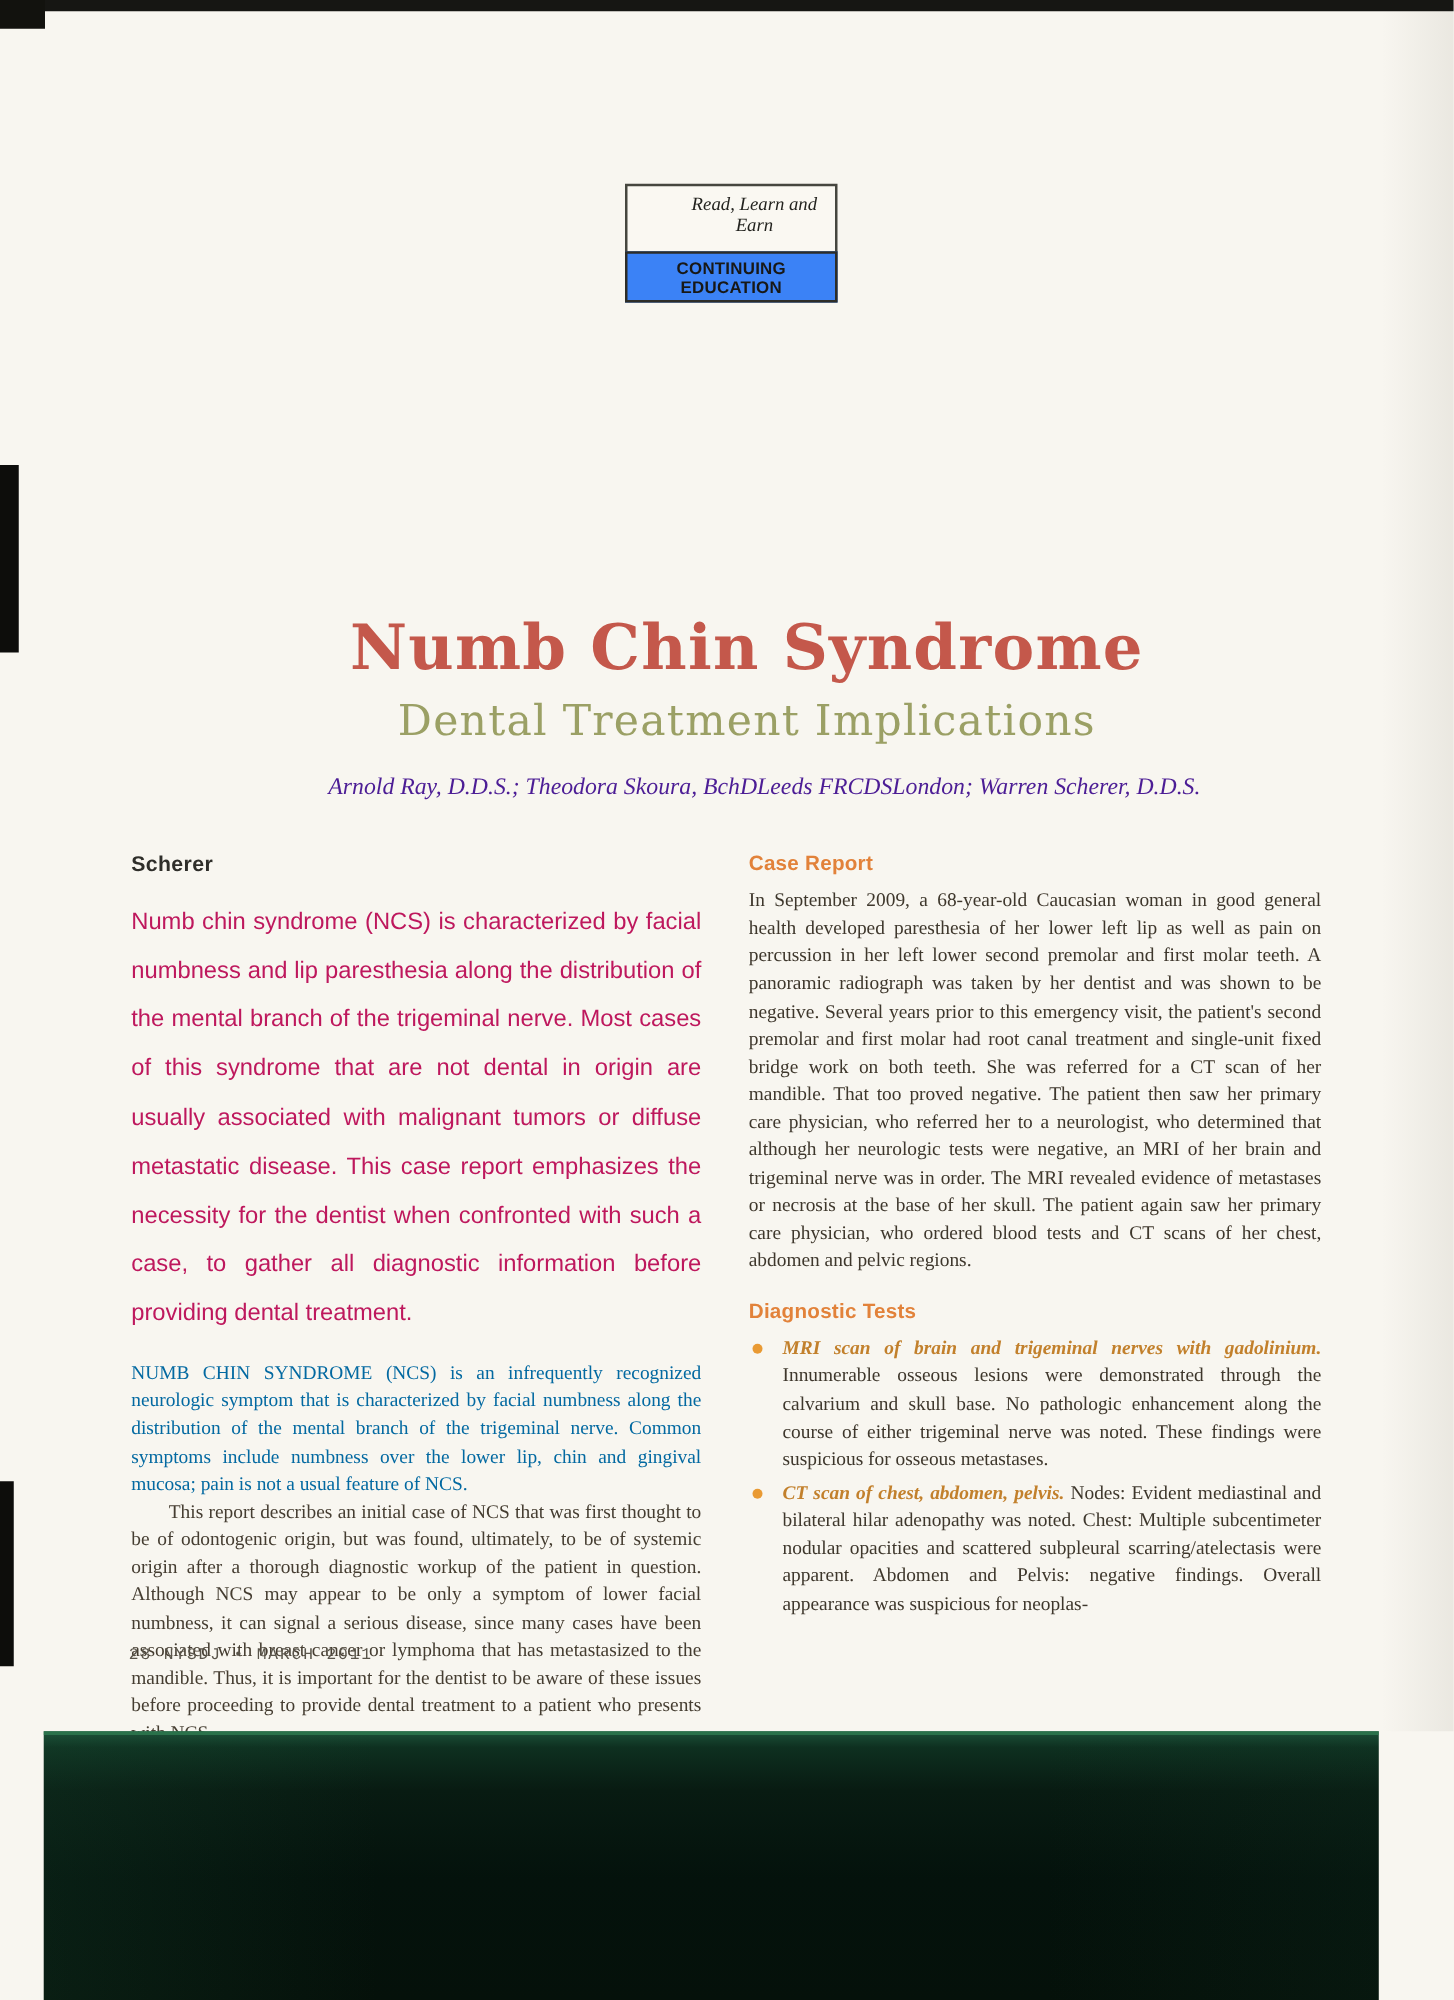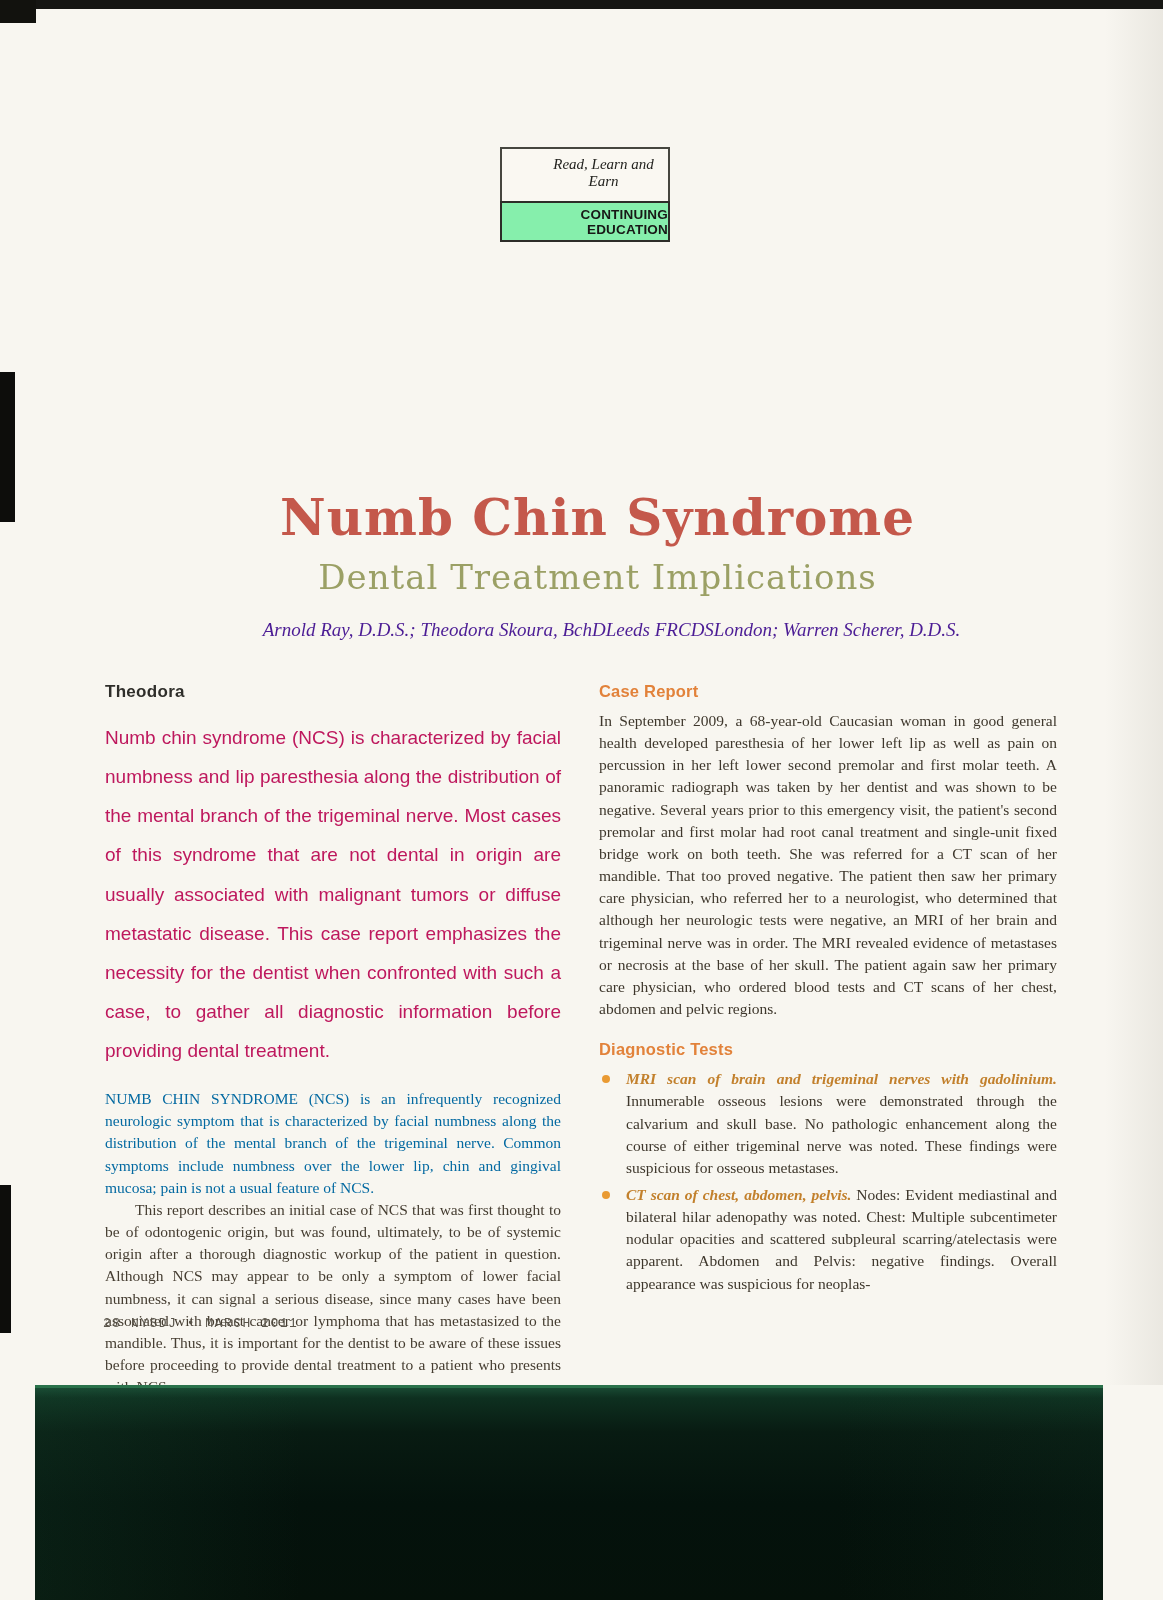--- a/index.html
+++ b/index.html
@@ -36,22 +36,22 @@
     position:absolute; top:147px; left:500px; width:170px; height:95px;
     border:2px solid #46463f; background:#faf8f2;
   }
   .badge-tagline {
     margin-top:7px; text-align:center;
     font-family:"Liberation Serif", serif; font-style:italic;
     font-size:15px; color:#23231f;padding-left:37px;
   }
   .badge-label {
     position:absolute; bottom:-2px; left:-2px; right:-2px;
-    border:2px solid #2d2d28; background:#86efac;
-    text-align:right; padding:4px 0 3px;
+    border:2px solid #2d2d28; background:#3b82f6;
+    text-align:center; padding:4px 0 3px;
     font-family:"Liberation Sans", sans-serif; font-weight:700;
     font-size:13.5px; letter-spacing:0.2px; color:#18181
 6; color:#181816;
   }
 
   
   .title-block { position:absolute; top:488px; left:16px; width:1163px; text-align:center; }
   .main-title {
     font-family:"DejaVu Serif", serif; font-weight:700;
     font-size:50px; letter-spacing:1px; color:#c4584b;
@@ -138,21 +138,21 @@
 
   <div class="title-block">
     <div class="main-title">Numb Chin Syndrome</div>
     <div class="sub-title">Dental Treatment Implications</div>
     <div class="authors">Arnold Ray, D.D.S.; Theodora Skoura, BchDLeeds FRCDSLondon; Warren Scherer, D.D.S.</div>
   </div>
 
   <div class="columns">
 
     <div class="col-left">
-      <div class="abstract-heading">Theodora</div>
+      <div class="abstract-heading">Scherer</div>
       <div class="abstract-body">Numb chin syndrome (NCS) is characterized by facial numbness and lip paresthesia along the distribution of the mental branch of the trigeminal nerve. Most cases of this syndrome that are not dental in origin are usually associated with malignant tumors or diffuse metastatic disease. This case report emphasizes the necessity for the dentist when confronted with such a case, to gather all diagnostic information before providing dental treatment.</div>
       <p class="intro-p1"><span>NUMB CHIN SYNDROME (NCS)</span><span> is an infrequently recognized neurologic symptom that is characterized by facial numbness along the distribution of the mental branch of the trigeminal nerve. Common symptoms include numbness over the lower lip, chin and gingival mucosa; pain is not a usual feature of NCS.</span></p>
       <p class="intro-p2">This report describes an initial case of NCS that was first thought to be of odontogenic origin, but was found, ultimately, to be of systemic origin after a thorough diagnostic workup of the patient in question. Although NCS may appear to be only a symptom of lower facial numbness, it can signal a serious disease, since many cases have been associated with breast cancer or lymphoma that has metastasized to the mandible. Thus, it is important for the dentist to be aware of these issues before proceeding to provide dental treatment to a patient who presents with NCS.</p>
     </div>
 
     <div class="col-right">
       <div class="section-heading">Case Report</div>
       <p class="case-body">In September 2009, a 68-year-old Caucasian woman in good general health developed paresthesia of her lower left lip as well as pain on percussion in her left lower second premolar and first molar teeth. A panoramic radiograph was taken by her dentist and was shown to be negative. Several years prior to this emergency visit, the patient's second premolar and first molar had root canal treatment and single-unit fixed bridge work on both teeth. She was referred for a CT scan of her mandible. That too proved negative. The patient then saw her primary care physician, who referred her to a neurologist, who determined that although her neurologic tests were negative, an MRI of her brain and trigeminal nerve was in order. The MRI revealed evidence of metastases or necrosis at the base of her skull. The patient again saw her primary care physician, who ordered blood tests and CT scans of her chest, abdomen and pelvic regions.</p>
 
       <div class="section-heading diag-heading">Diagnostic Tests</div>

